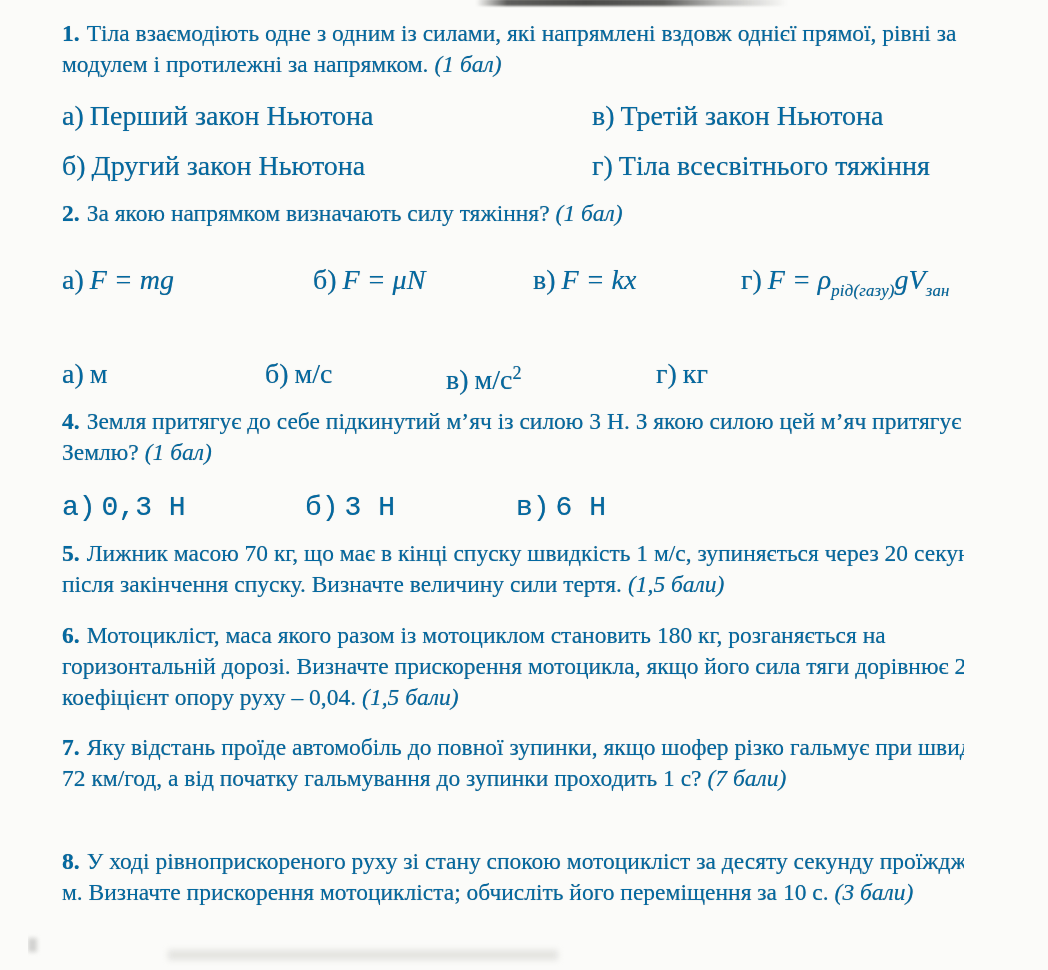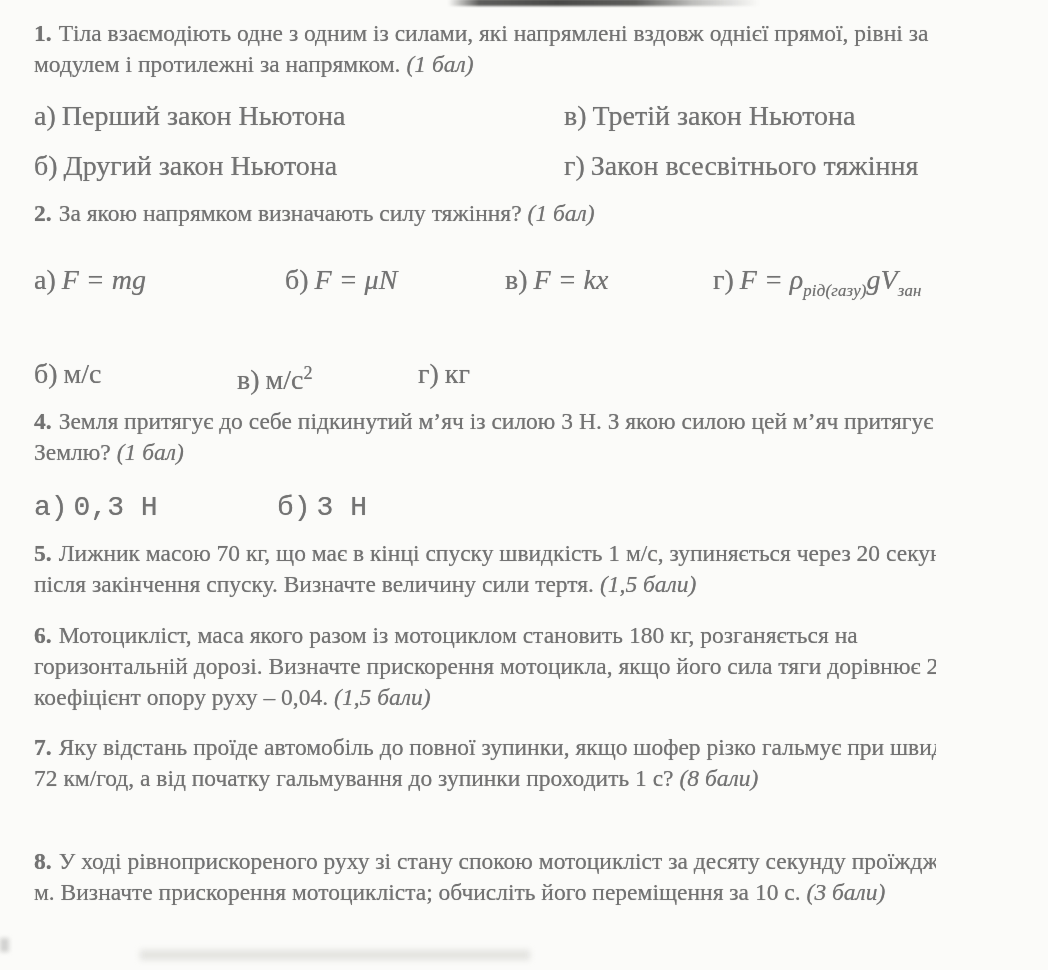--- a/index.html
+++ b/index.html
@@ -4,22 +4,23 @@
 <style>
   html, body { margin: 0; padding: 0; background: #fbfbf9; }
 
   .page {
     position: relative;
     width: 936px;
     height: 970px;
     background: #fbfbf9;
     overflow: hidden;
     font-family: "Liberation Serif", "DejaVu Serif", serif;
-    color: #737373;
+    color: #0369a1;
     filter: blur(0.3px);
+    margin-left: 28px;
   }
 
   .q {
     position: absolute;
     left: 34px;
     width: 978px;
     font-size: 23.5px;
     line-height: 31px;
     text-shadow: 0 0 0.7px rgba(25,25,25,0.45);
   }
@@ -85,21 +86,21 @@
     <div>
       <span class="optlabel">а)</span><span>Перший закон Ньютона</span>
     </div>
     <div>
       <span class="optlabel">в)</span><span>Третій закон Ньютона</span>
     </div>
     <div>
       <span class="optlabel">б)</span><span>Другий закон Ньютона</span>
     </div>
     <div>
-      <span class="optlabel">г)</span><span>Закон всесвітнього тяжіння</span>
+      <span class="optlabel">г)</span><span>Тіла всесвітнього тяжіння</span>
     </div>
   </div>
 
   <div class="q" style="top:198px">
     <span class="qnum">2.</span><span>За якою напрямком визначають силу тяжіння?</span><span class="pts">(1 бал)</span>
   </div>
 
   <div class="opts" style="top:264px; grid-template-columns:251px 220px 208px auto;">
     <div>
       <span class="optlabel">а)</span><span class="formula"><span>F = mg</span></span>
@@ -111,20 +112,23 @@
       <span class="optlabel">в)</span><span class="formula"><span>F = kx</span></span>
     </div>
     <div>
       <span class="optlabel">г)</span><span class="formula"><span>F = ρ</span><sub>рід(газу)</sub><span>gV</span><sub>зан</sub></span>
     </div>
   </div>
 
 
   <div class="opts" style="top:358px; grid-template-columns:203px 181px 210px auto;">
     <div>
+      <span class="optlabel">а)</span><span class="unit"><span>м</span></span>
+    </div>
+    <div>
       <span class="optlabel">б)</span><span class="unit"><span>м/с</span></span>
     </div>
     <div>
       <span class="optlabel">в)</span><span class="unit"><span>м/с</span><sup>2</sup></span>
     </div>
     <div>
       <span class="optlabel">г)</span><span class="unit"><span>кг</span></span>
     </div>
   </div>
 
@@ -132,32 +136,35 @@
     <span class="qnum">4.</span><span>Земля притягує до себе підкинутий м’яч із силою 3 Н. З якою силою цей м’яч притягує до себе Землю?</span><span class="pts">(1 бал)</span>
   </div>
 
   <div class="opts" style="top:492px; grid-template-columns:243px 211px 197px auto;font-family:Liberation Mono, monospace;">
     <div>
       <span class="optlabel">а)</span><span>0,3 Н</span>
     </div>
     <div>
       <span class="optlabel">б)</span><span>3 Н</span>
     </div>
+    <div>
+      <span class="optlabel">в)</span><span>6 Н</span>
+    </div>
   </div>
 
   <div class="q" style="top:538px">
     <span class="qnum">5.</span><span>Лижник масою 70 кг, що має в кінці спуску швидкість 1 м/с, зупиняється через 20 секунд після закінчення спуску. Визначте величину сили тертя.</span><span class="pts">(1,5 бали)</span>
   </div>
 
   <div class="q" style="top:620px">
     <span class="qnum">6.</span><span>Мотоцикліст, маса якого разом із мотоциклом становить 180 кг, розганяється на горизонтальній дорозі. Визначте прискорення мотоцикла, якщо його сила тяги дорівнює 216 Н, а коефіцієнт опору руху – 0,04.</span><span class="pts">(1,5 бали)</span>
   </div>
 
   <div class="q" style="top:732px">
-    <span class="qnum">7.</span><span>Яку відстань проїде автомобіль до повної зупинки, якщо шофер різко гальмує при швидкості 72 км/год, а від початку гальмування до зупинки проходить 1 с?</span><span class="pts">(8 бали)</span>
+    <span class="qnum">7.</span><span>Яку відстань проїде автомобіль до повної зупинки, якщо шофер різко гальмує при швидкості 72 км/год, а від початку гальмування до зупинки проходить 1 с?</span><span class="pts">(7 бали)</span>
   </div>
 
   <div class="q" style="top:846px">
     <span class="qnum">8.</span><span>У ході рівноприскореного руху зі стану спокою мотоцикліст за десяту секунду проїжджає 7,6 м. Визначте прискорення мотоцикліста; обчисліть його переміщення за 10 с.</span><span class="pts">(3 бали)</span>
   </div>
 
   <div class="ghost-line"></div>
   <div class="edge-smudge"></div>
 
 </div>

